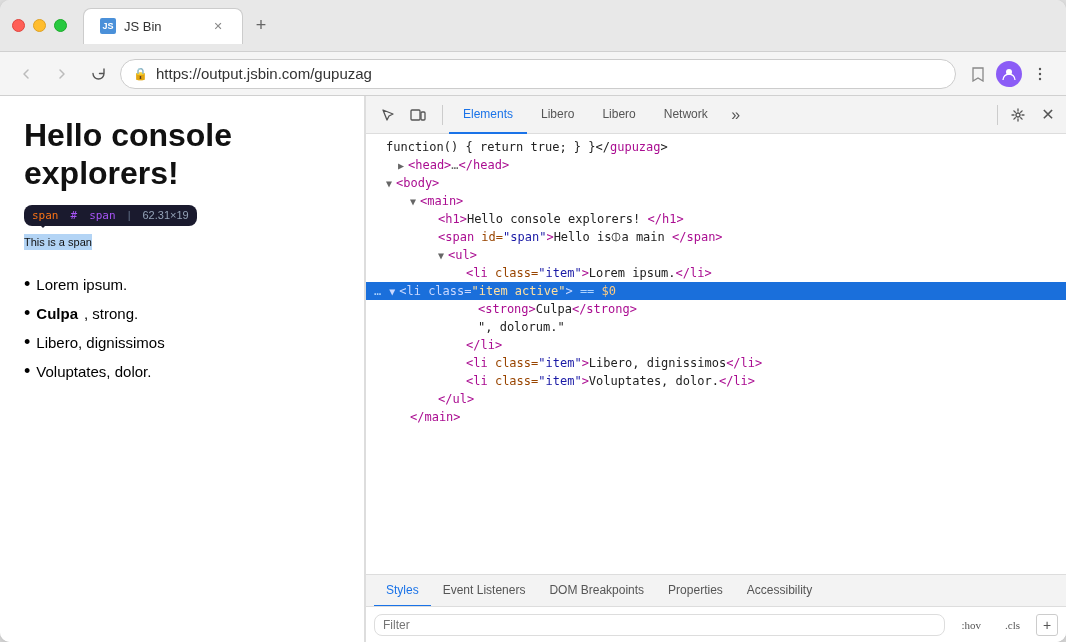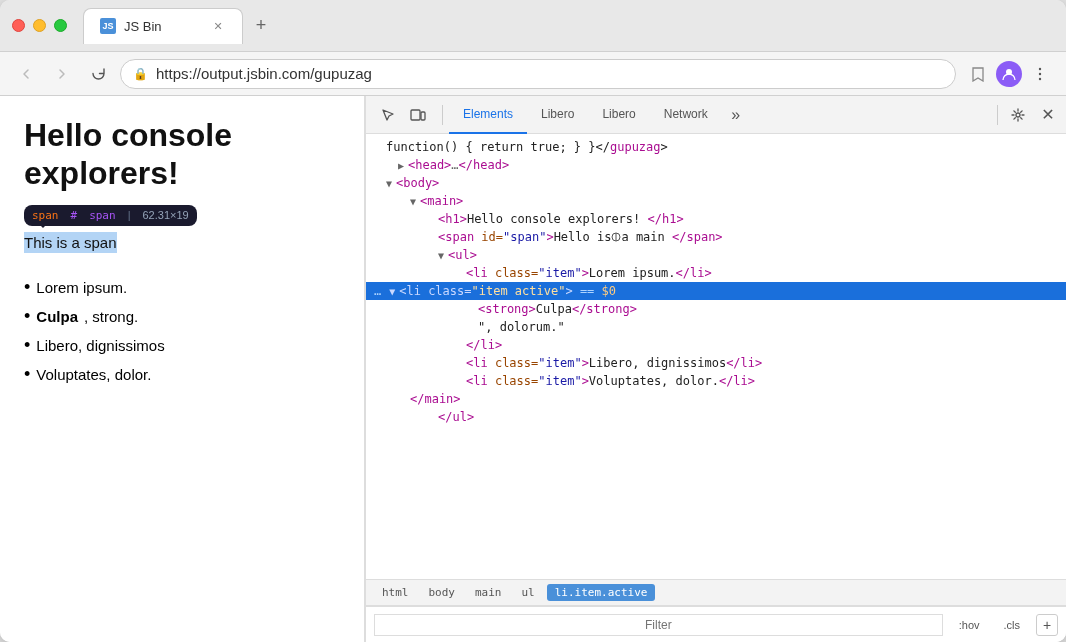--- a/index.html
+++ b/index.html
@@ -38,21 +38,21 @@
     
     .webpage-preview { width: 365px; background: #fff; padding: 20px 24px; overflow: hidden; border-right: 1px solid #ddd; flex-shrink: 0; }
     .page-h1 { font-size: 32px; font-weight: bold; color: #111; line-height: 1.2; margin-bottom: 12px; }
     .span-tooltip { background: #1a1a2e; color: #fff; border-radius: 8px; padding: 4px 8px; font-size: 11px; display: inline-flex; align-items: center; gap: 12px; margin-bottom: 4px; position: relative; }
     .span-tooltip::after { content: ''; position: absolute; bottom: -5px; left: 16px; border: 3px solid transparent; border-top-color: #1a1a2e; }
     .tooltip-span { color: #f97316; font-family: monospace; }
     .tooltip-hash { color: #a855f7; font-family: monospace; }
     .tooltip-id { color: #a855f7; font-family: monospace; }
     .tooltip-dims { color: #94a3b8; font-size: 11px; }
     .tooltip-sep { color: #64748b; }
-    .span-highlighted { background: #b3d4f5; color: #111; display: inline-block; padding: 2px 0; margin-bottom: 20px; font-size: 15px; }
+    .span-highlighted { background: #b3d4f5; color: #111; display: inline-block; padding: 2px 0; margin-bottom: 20px; font-size: 11px; }
     .page-list { list-style: none; padding: 0; }
     .page-list li { padding: 4px 0; font-size: 15px; display: flex; align-items: center; gap: 6px; }
     .page-list li::before { content: '•'; font-size: 18px; }
     .list-bold { font-weight: bold; }
 
     
     .devtools { flex: 1; background: #fff; display: flex; flex-direction: column; border-left: 1px solid #ddd; }
 
     
     .devtools-toolbar { background: #f3f3f3; border-bottom: 1px solid #ddd; display: flex; align-items: center; height: 38px; padding: 0 4px; gap: 2px; }
@@ -92,22 +92,22 @@
     .bc-item { padding: 2px 8px; border-radius: 3px; color: #555; cursor: pointer; }
     .bc-item.active { background: #4a90d9; color: #fff; }
 
     
     .bottom-tabs { background: #f3f3f3; border-top: 1px solid #ddd; display: flex; height: 32px; align-items: center; padding: 0 8px; }
     .bottom-tab { padding: 0 12px; height: 32px; display: flex; align-items: center; font-size: 12px; color: #555; cursor: pointer; border-bottom: 2px solid transparent; }
     .bottom-tab.active { color: #1a73e8; border-bottom-color: #1a73e8; }
 
     
     .filter-bar { background: #fff; border-top: 1px solid #ddd; padding: 6px 8px; display: flex; align-items: center; gap: 8px; height: 36px; }
-    .filter-input { flex: 1; border: 1px solid #ddd; border-radius: 0; padding: 3px 8px; font-size: 12px; color: #333; outline: none; text-align: center; }
-    .filter-btn { padding: 2px 8px; font-size: 11px; color: #555; cursor: pointer; font-family: Liberation Sans, sans-serif; background: transparent; border: none; }
+    .filter-input { flex: 1; border: 1px solid #ddd; border-radius: 8px; padding: 3px 8px; font-size: 12px; color: #333; outline: none; }
+    .filter-btn { padding: 2px 8px; font-size: 11px; color: #555; cursor: pointer; font-family: Liberation Serif, serif; background: transparent; border: none; }
     .filter-plus { width: 22px; height: 22px; display: flex; align-items: center; justify-content: center; border: 1px solid #ccc; border-radius: 3px; color: #555; cursor: pointer; font-size: 14px; }
   </style>
 </head>
 <body>
 
 <div class="browser-window">
 
   <div class="title-bar">
     <div class="traffic-lights">
       <div class="traffic-light tl-red"></div>
@@ -319,38 +319,48 @@
           <span class="indent" style="padding-left:100px;"></span>
           <span class="tag">&lt;li </span><span class="attr-name">class=</span><span class="attr-value">"item"</span><span class="tag">&gt;</span><span class="text-content">Libero, dignissimos</span><span class="tag">&lt;/li&gt;</span>
         </div>
 
         <div class="dom-line">
           <span class="indent" style="padding-left:100px;"></span>
           <span class="tag">&lt;li </span><span class="attr-name">class=</span><span class="attr-value">"item"</span><span class="tag">&gt;</span><span class="text-content">Voluptates, dolor.</span><span class="tag">&lt;/li&gt;</span>
         </div>
 
         <div class="dom-line">
+          <span class="indent" style="padding-left:72px;"></span>
+          <span class="tag">&lt;/ul&gt;</span>
+        </div>
+
+        <div class="dom-line">
           <span class="indent" style="padding-left:44px;"></span>
           <span class="tag">&lt;/main&gt;</span>
         </div>
-
-        <div class="dom-line">
-          <span class="indent" style="padding-left:72px;"></span>
-          <span class="tag">&lt;/ul&gt;</span>
-        </div>
-      </div>
-
-      <div class="breadcrumb-bar">
-        <span class="bc-item">html</span>
-        <span class="bc-item">body</span>
-        <span class="bc-item">main</span>
-        <span class="bc-item">ul</span>
-        <span class="bc-item active">li.item.active</span>
-      </div>
-
+      </div>
+
+
+      <div class="bottom-tabs">
+        <div class="bottom-tab active">
+          <span>Styles</span>
+        </div>
+        <div class="bottom-tab">
+          <span>Event Listeners</span>
+        </div>
+        <div class="bottom-tab">
+          <span>DOM Breakpoints</span>
+        </div>
+        <div class="bottom-tab">
+          <span>Properties</span>
+        </div>
+        <div class="bottom-tab">
+          <span>Accessibility</span>
+        </div>
+      </div>
 
       <div class="filter-bar">
         <input class="filter-input" type="text" placeholder="Filter" style="">
         <span class="filter-btn">:hov</span>
         <span class="filter-btn">.cls</span>
         <div class="filter-plus">+</div>
       </div>
     </div>
   </div>
 </div>

